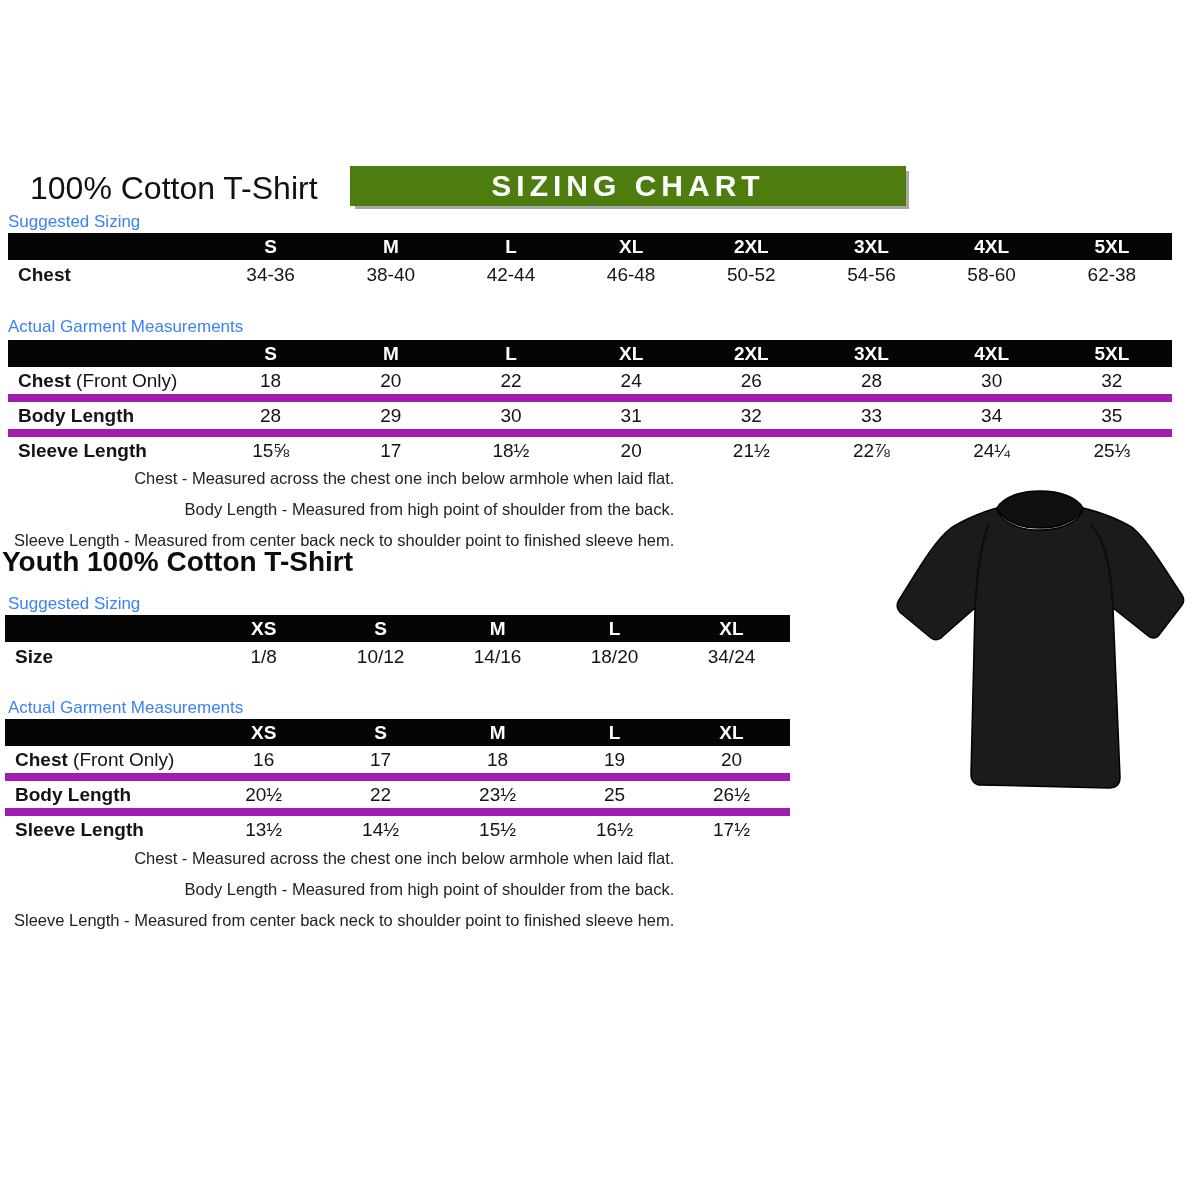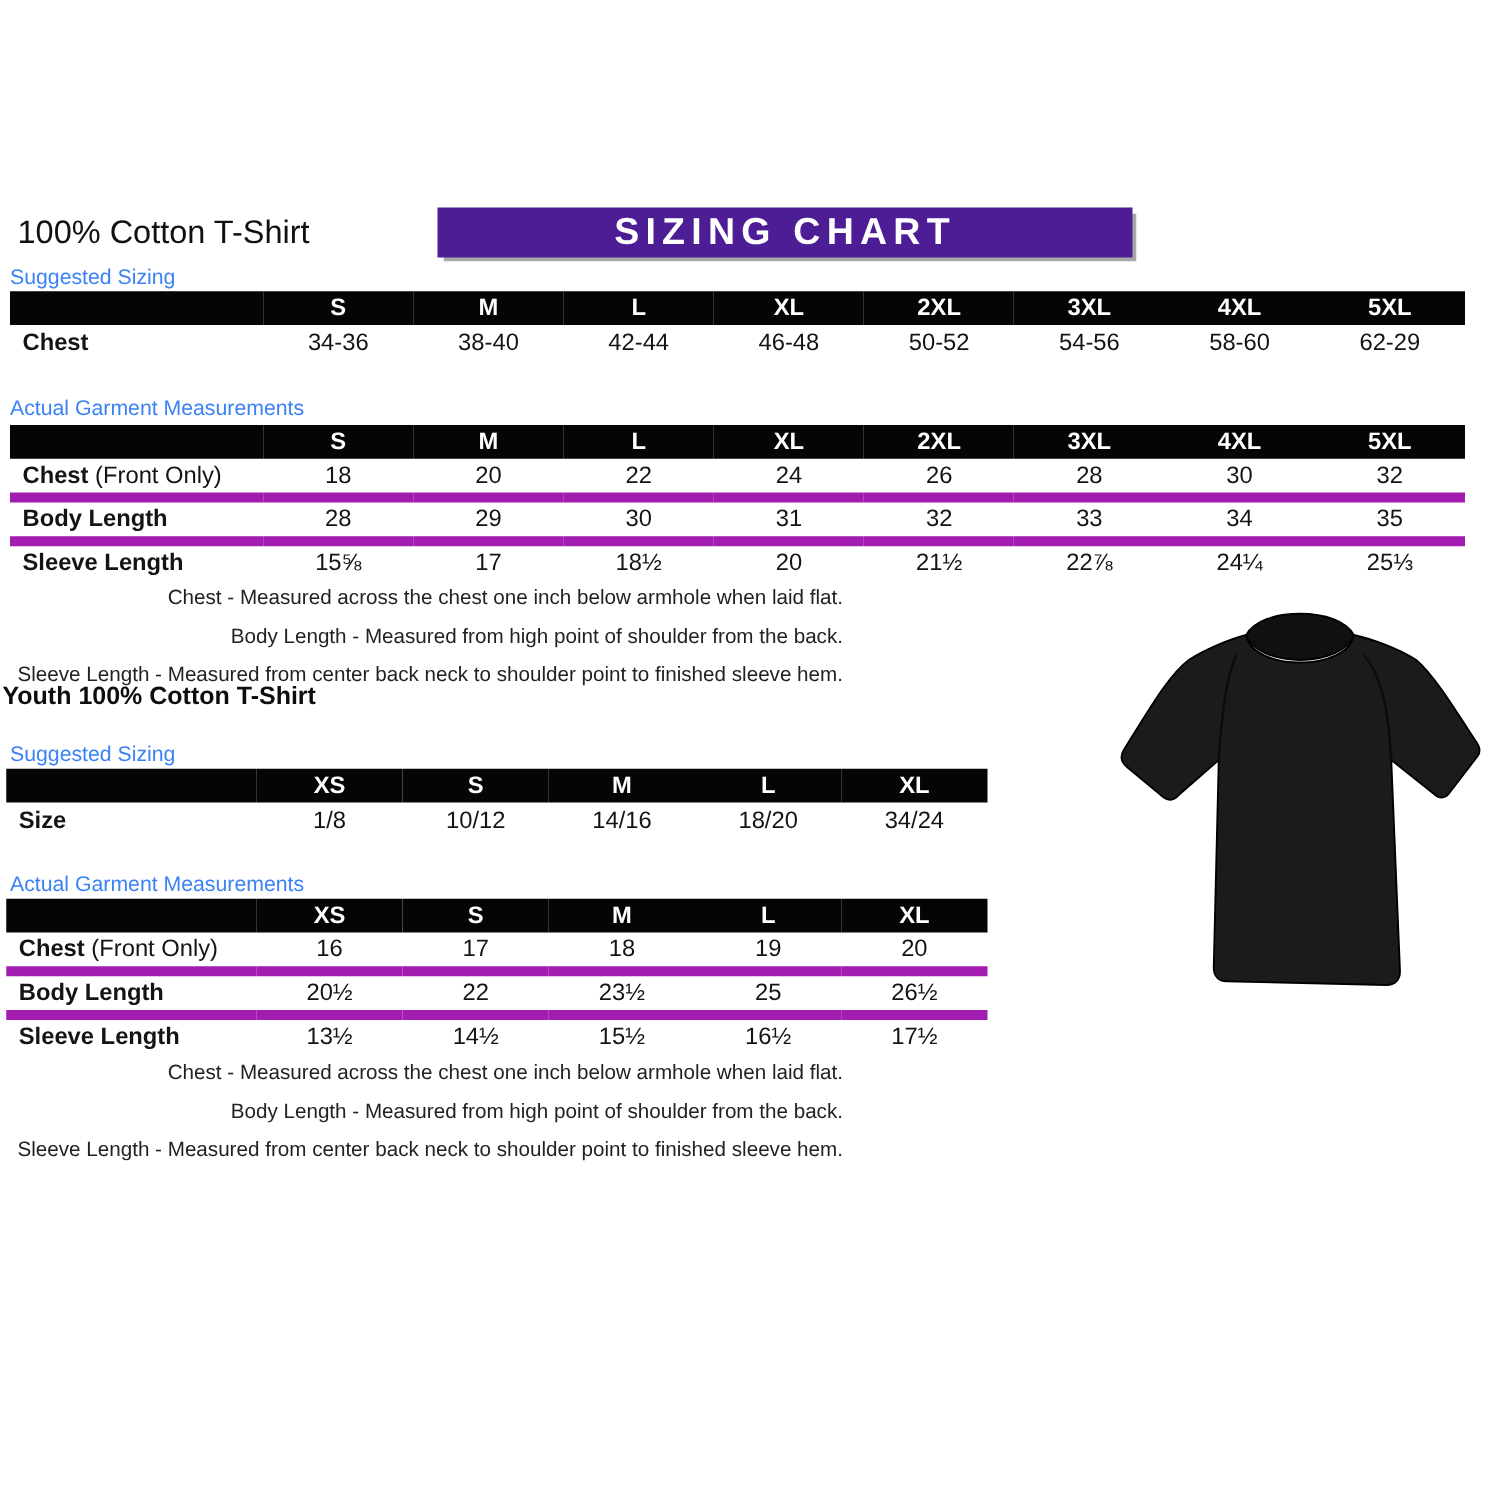--- a/index.html
+++ b/index.html
@@ -1,27 +1,27 @@
 <!DOCTYPE html>
 <html><head>
 <meta charset="utf-8">
 <style>
   html,body{margin:0;padding:0;background:#fff;}
   body{width:1200px;height:1200px;position:relative;overflow:hidden;
        font-family:"Liberation Sans","DejaVu Sans",sans-serif;color:#1a1a1a;
        -webkit-font-smoothing:antialiased;}
   .abs{position:absolute;}
 
-  .main-title{left:14px;top:170px;font-size:26px;font-weight:400;letter-spacing:0;color:#111;}
-  .banner{left:350px;top:166px;width:556px;height:40px;background:#4c1d95;color:#fff;
+  .main-title{left:30px;top:170px;font-size:32px;font-weight:400;letter-spacing:0;color:#111;}
+  .banner{left:350px;top:166px;width:556px;height:40px;background:#4d7c0f;color:#fff;
           display:flex;align-items:center;justify-content:center;
           font-size:30px;font-weight:700;letter-spacing:5px;
           box-shadow:4px 4px 0 -1px #a8a8a8;}
   .section-label{font-size:17px;color:#3b82f6;}
-  .sub-title{left:2px;top:546px;font-size:20px;font-weight:700;color:#0d0d0d;}
+  .sub-title{left:2px;top:546px;font-size:28px;font-weight:700;color:#0d0d0d;}
 
   table.sz{border-collapse:collapse;table-layout:fixed;}
   table.sz th{background:#050505;color:#fff;font-size:19px;font-weight:700;
               height:27px;padding:0;text-align:center;}
   table.sz td{font-size:19px;text-align:center;color:#141414;padding:0;}
   table.suggested td{height:30px;vertical-align:middle;text-align:center;}
   table.actual td{height:27px;vertical-align:middle;}
   table.actual tr.sep td{border-top:8px solid #a21caf;}
   td.lbl{text-align:left !important;padding-left:10px !important;margin-top:20px;}
   .b{font-weight:700;}
@@ -65,21 +65,21 @@
   <tbody>
     <tr>
       <td class="lbl b">Chest</td>
       <td>34-36</td>
       <td>38-40</td>
       <td>42-44</td>
       <td>46-48</td>
       <td>50-52</td>
       <td>54-56</td>
       <td>58-60</td>
-      <td>62-29</td>
+      <td>62-38</td>
     </tr>
   </tbody>
 </table>
 
 <div class="abs section-label" style="left:8px;top:317px;">Actual Garment Measurements</div>
 
 <table class="sz actual abs" style="left:8px;top:340px;width:1164px;">
   <colgroup>
       <col style="width:17.4%">
       <col>

